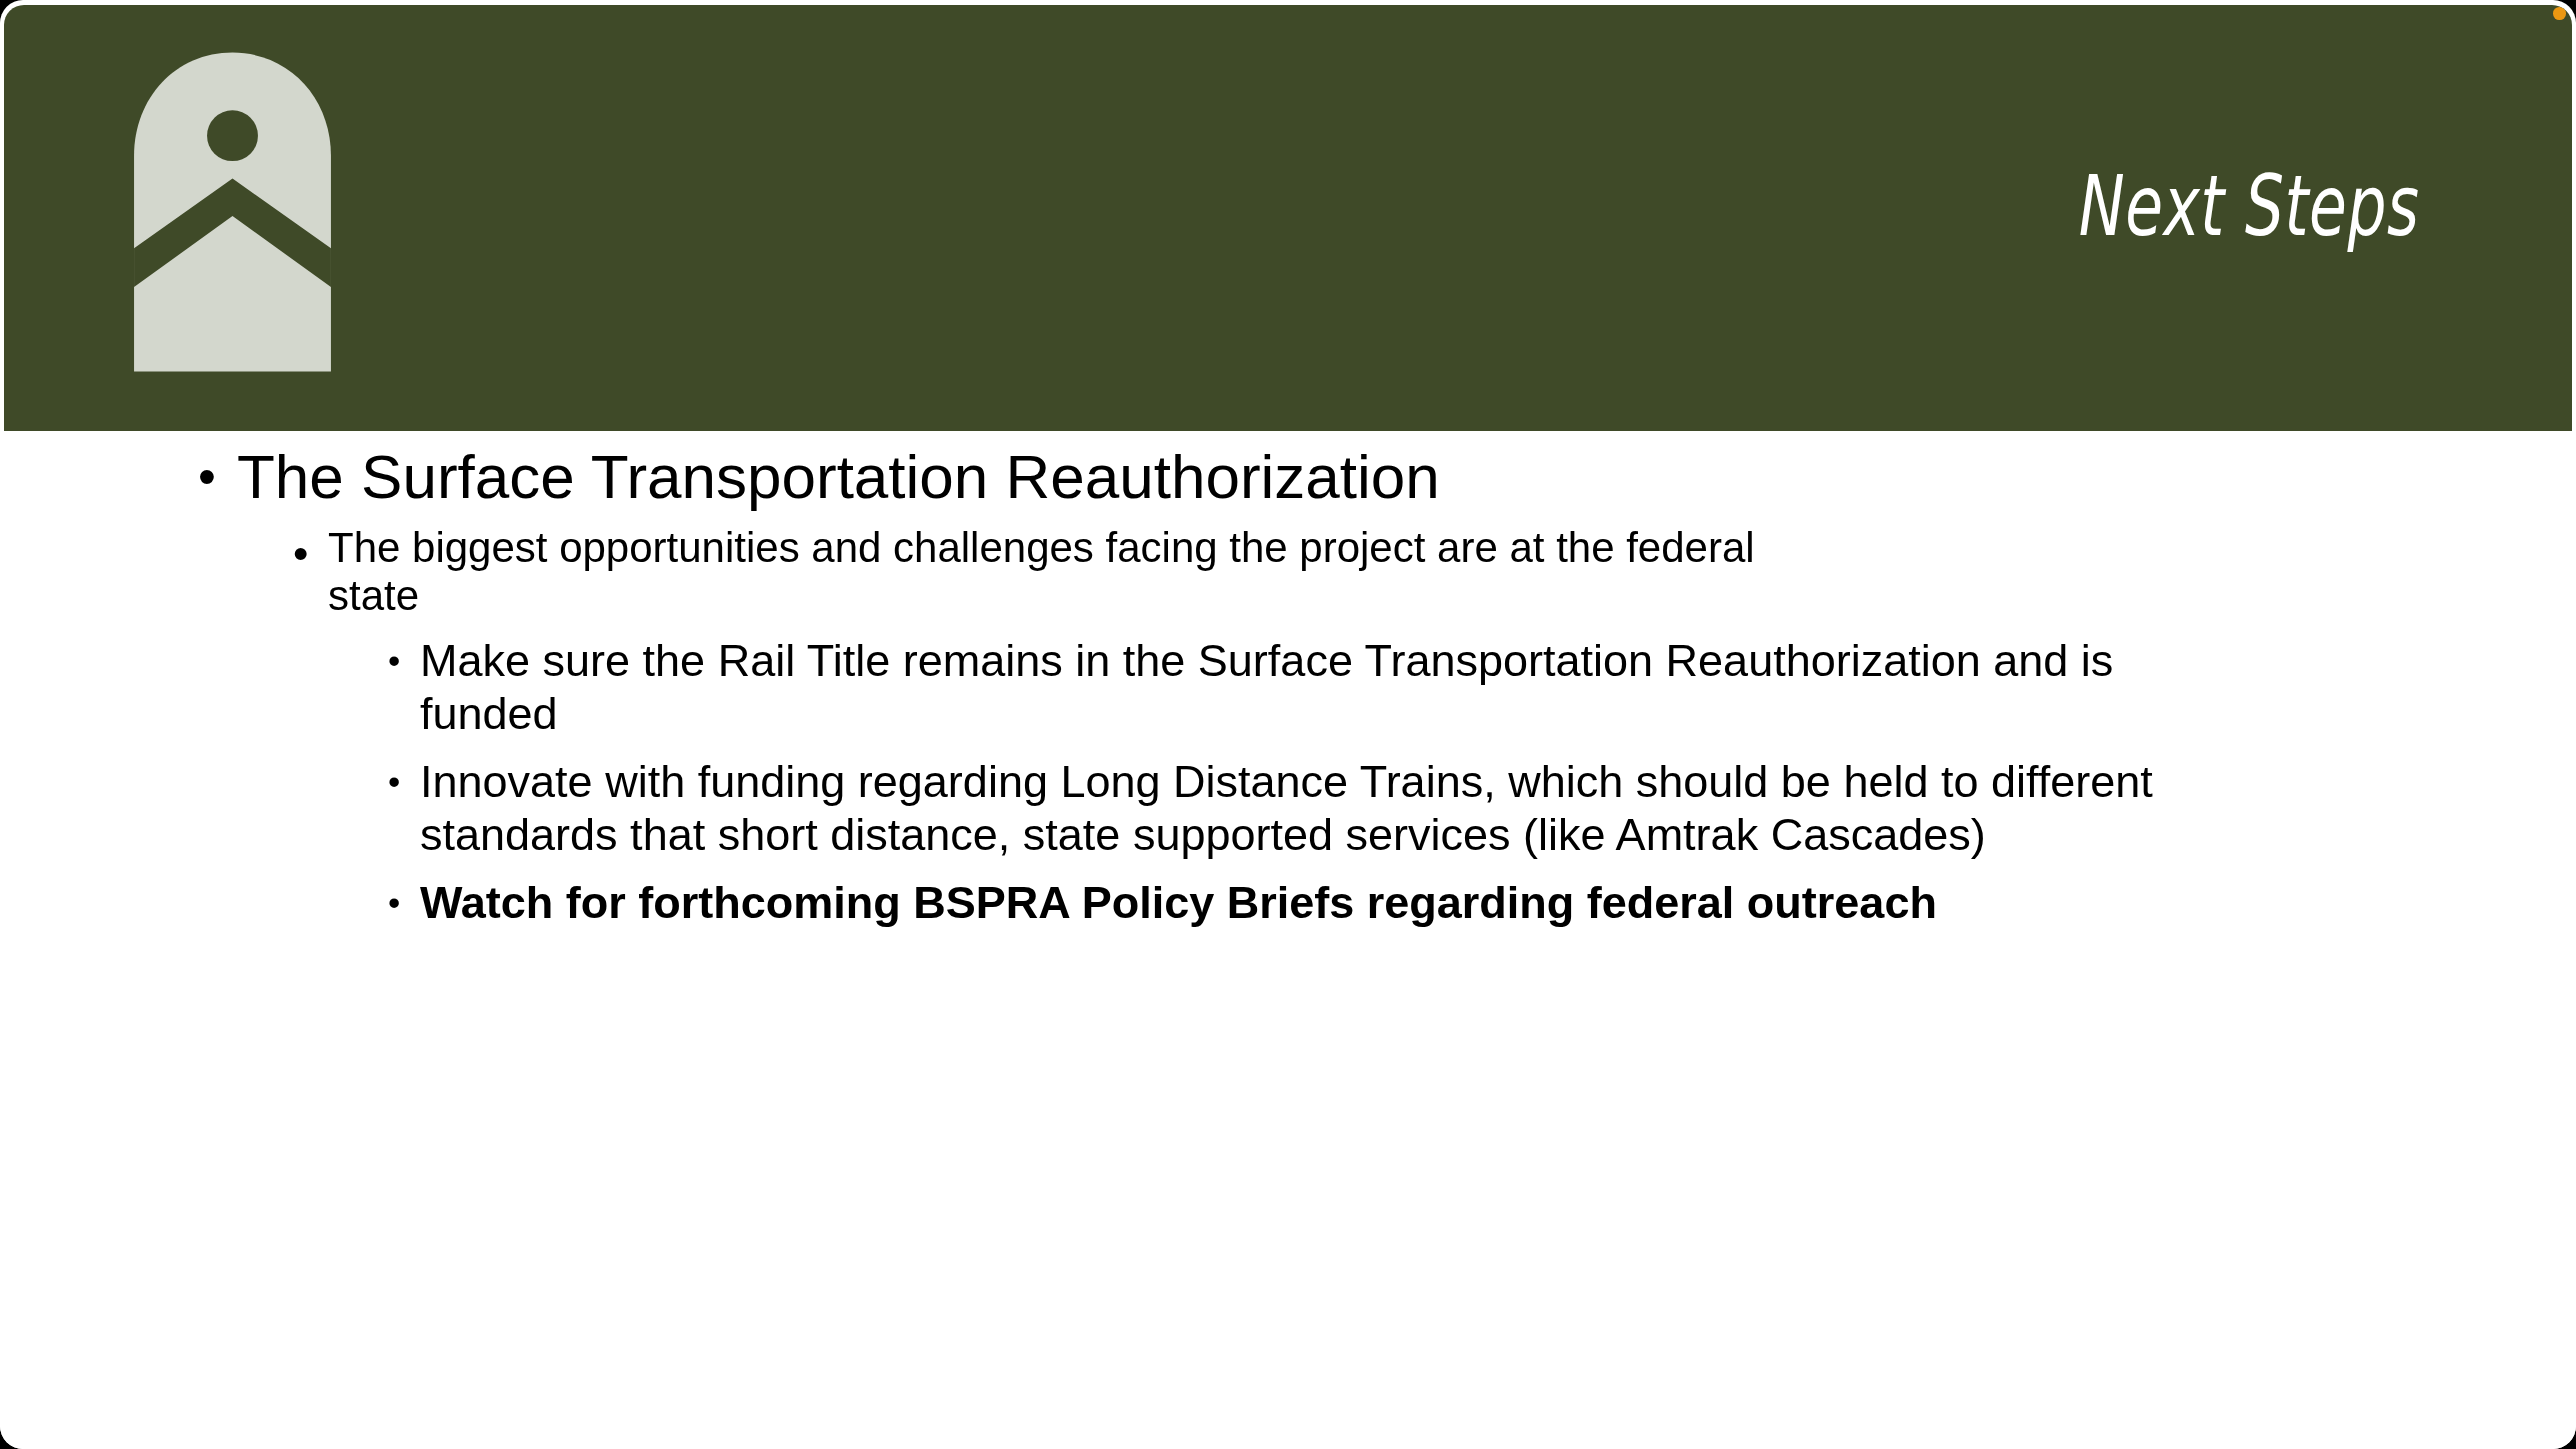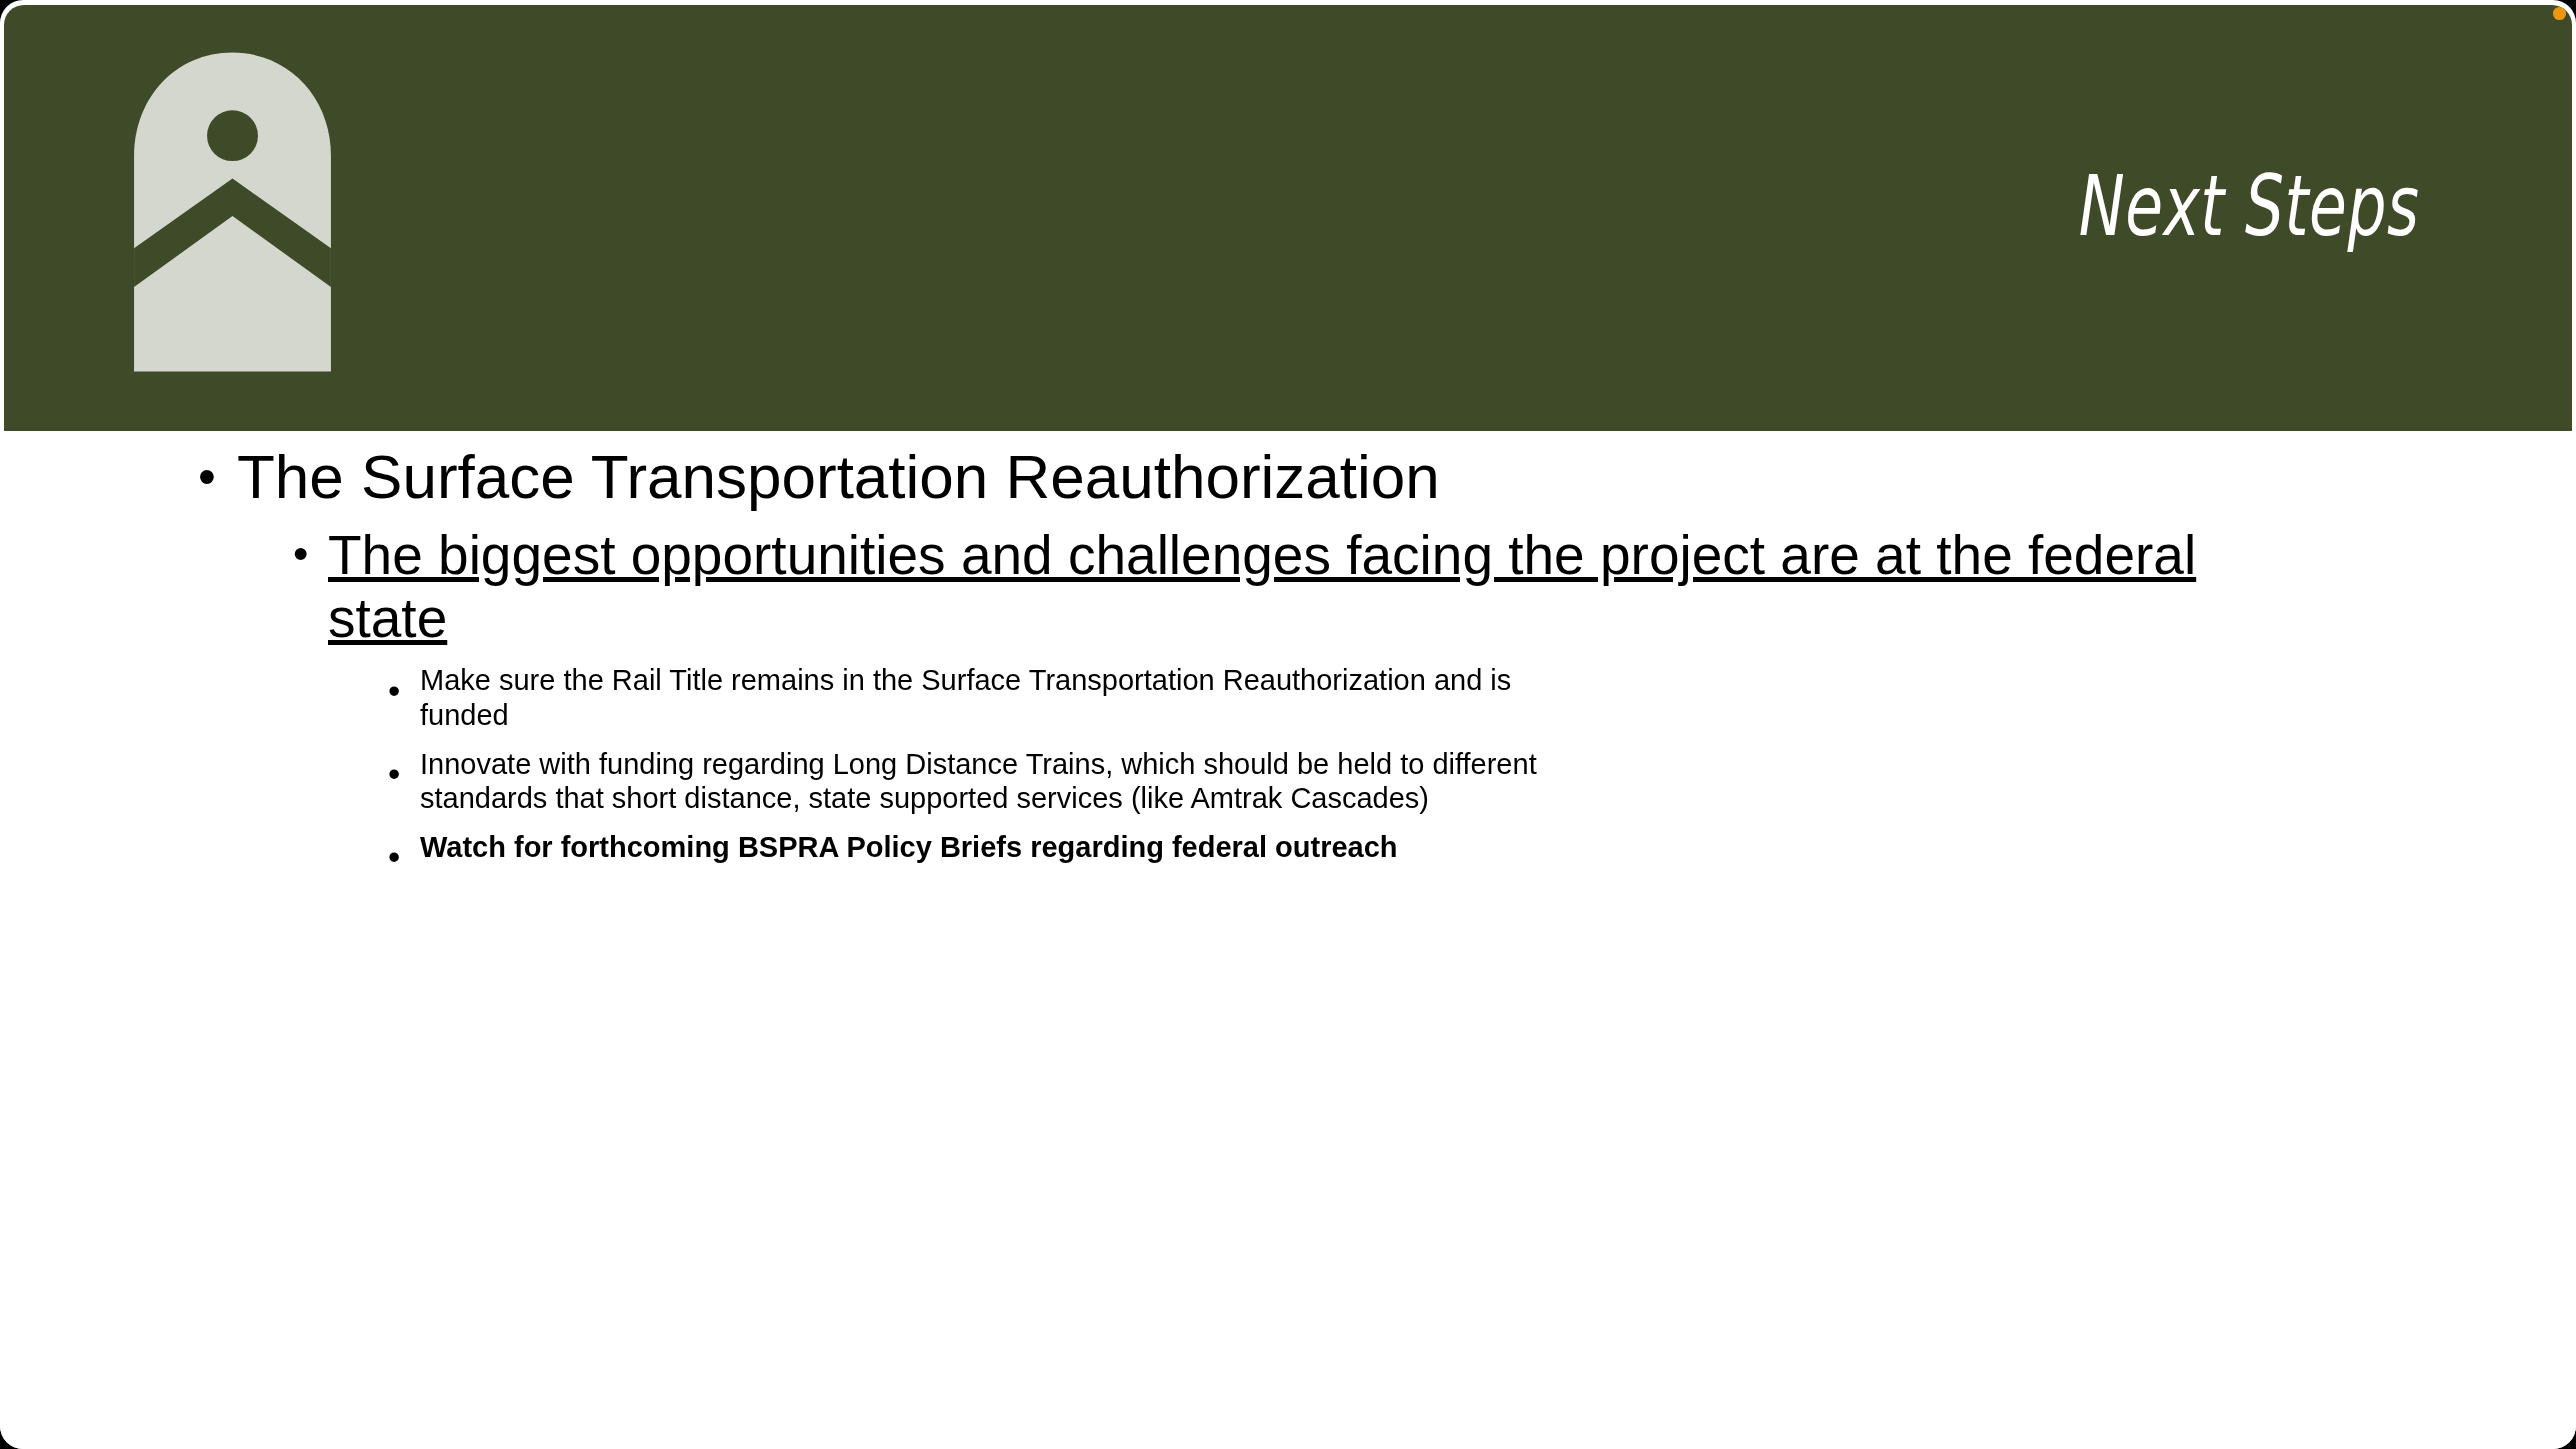--- a/index.html
+++ b/index.html
@@ -48,26 +48,26 @@
   .bullet-text .ln{display:block;}
 
   
   .lvl1{margin-left:198px;margin-top:10.7px;}
   .lvl1 .bullet-dot{font-size:51px;width:39px;padding-top:9.4px;}
   .lvl1 .bullet-text{font-size:62px;line-height:1.14;max-width:2147px;}
 
   
   .lvl2{margin-left:293px;margin-top:12px;}
   .lvl2 .bullet-dot{font-size:44px;width:35px;padding-top:8px;}
-  .lvl2 .bullet-text{font-size:55px;line-height:1.13;max-width:2039px;text-decoration:underline;}
+  .lvl2 .bullet-text{font-size:42px;line-height:1.13;max-width:2039px;}
 
   
   .lvl3{margin-left:388px;margin-top:14.8px;}
   .lvl3 .bullet-dot{font-size:35px;width:32px;padding-top:9.4px;}
-  .lvl3 .bullet-text{font-size:29px;line-height:1.18;max-width:1945px;}
+  .lvl3 .bullet-text{font-size:45px;line-height:1.18;max-width:1945px;}
   .lvl3.bold .bullet-text{font-weight:bold;}
 </style>
 </head>
 <body>
 
 <div id="slide">
 
   <div id="header">
 
     <div id="corner-dot"></div>

